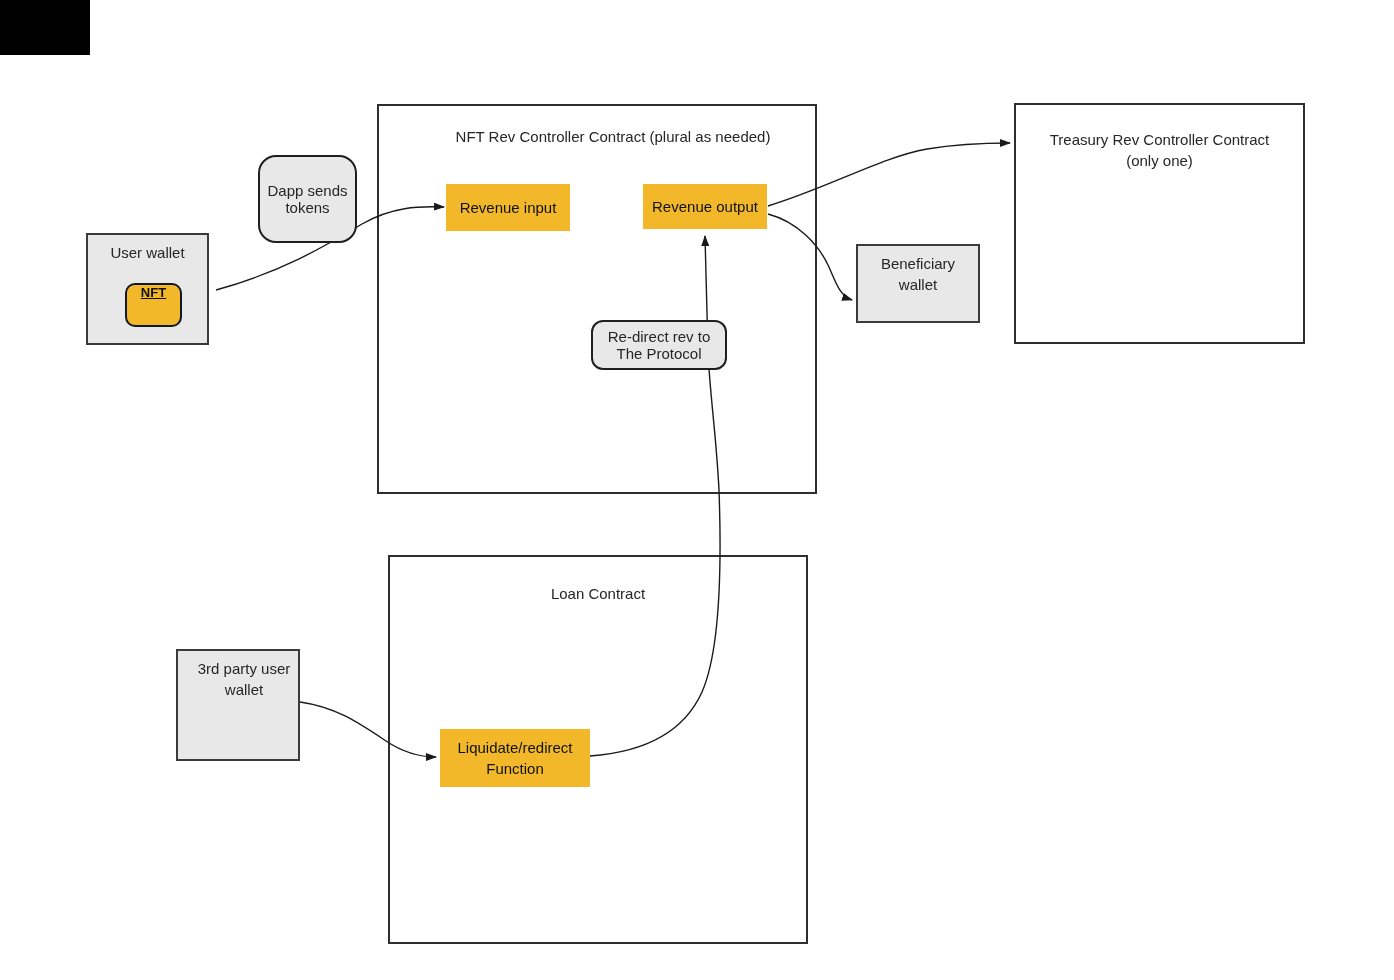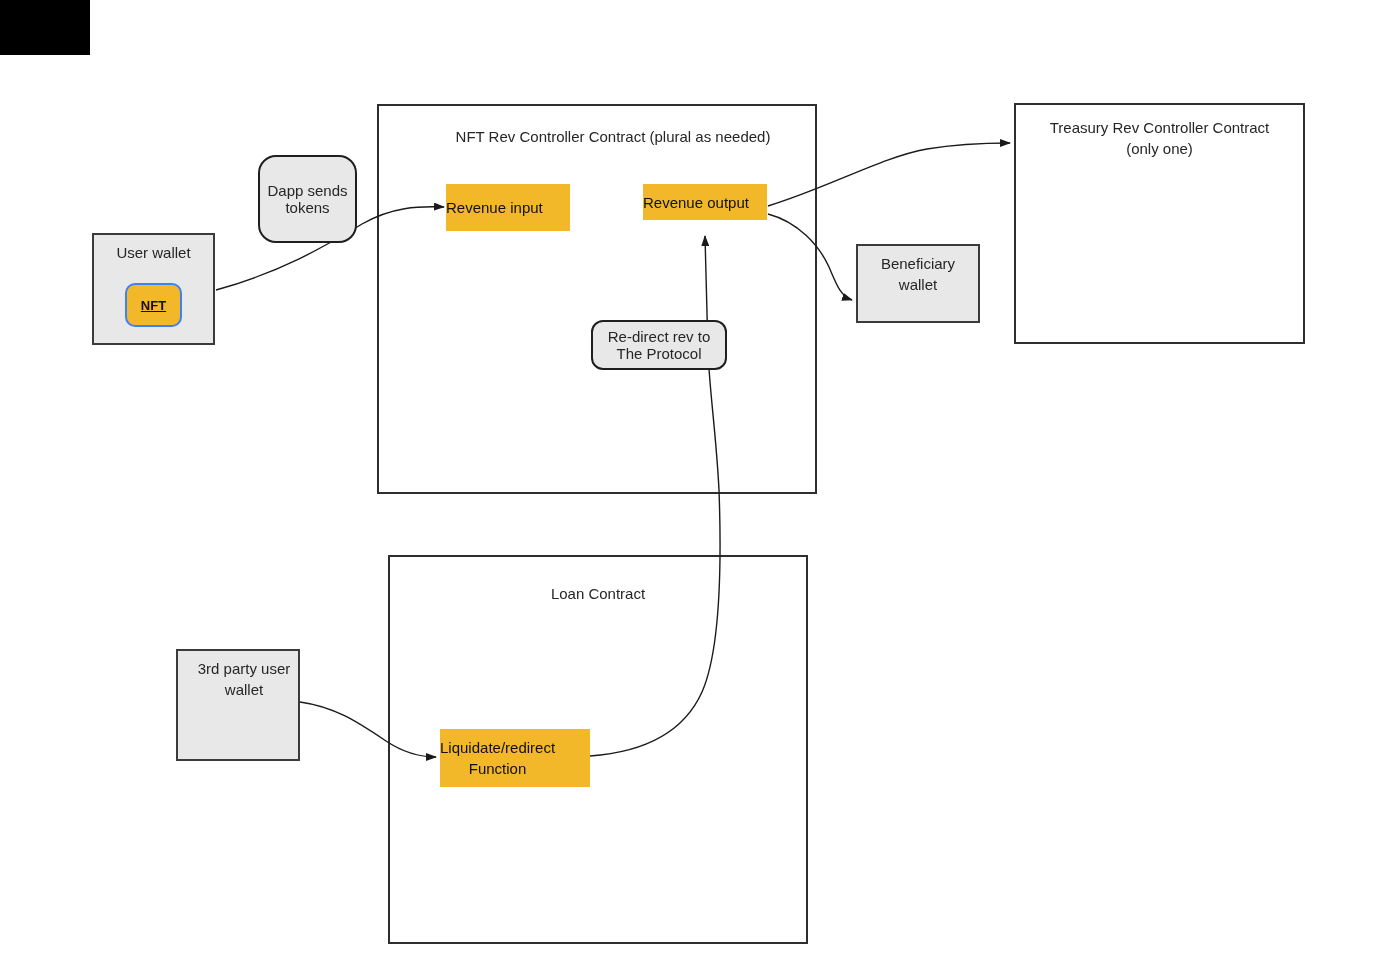--- a/index.html
+++ b/index.html
@@ -75,51 +75,51 @@
     display: flex; align-items: center; justify-content: center;
     text-align: center;
     color: var(--text, #262626);
     font-size: 15px;
     line-height: 17px;
     white-space: pre-line;
   }
 
   .yellow-box {
     background: var(--node_yellow, #f2b829);
-    display: flex; align-items: center; 
+    display: flex; align-items: center; justify-content: center;
     text-align: center;
     color: #111111;
     font-size: 15px;
     line-height: 21px;
     white-space: pre-line;
   }
 
   .nft-badge {
     background: var(--node_yellow, #f2b829);
-    border: 2px solid #3b82f6;
+    border: 2px solid #0f172a;
     border-radius: 10px;
-    display: flex; align-items: center; justify-content: center;
+    display: flex; align-items: flex-start; justify-content: center;
     font-size: 13px;
     font-weight: bold;
     color: #111111;
     text-decoration: underline;
   }
 
   
-  #user-wallet        { left: 92px;  top: 233px; width: 123px; height: 112px; }
+  #user-wallet        { left: 86px;  top: 233px; width: 123px; height: 112px; }
   #nft-badge          { left: 125px; top: 283px; width: 57px;  height: 44px; }
   #dapp-bubble        { left: 258px; top: 155px; width: 99px;  height: 88px; border-radius: 18px; }
   #nft-rev-container  { left: 377px; top: 104px; width: 440px; height: 390px; }
   #nft-rev-container .container-title { margin-top: 20px; margin-left: 16px; }
   #revenue-input      { left: 446px; top: 184px; width: 124px; height: 47px; }
-  #revenue-output     { left: 643px; top: 184px; width: 124px; height: 36px; }
+  #revenue-output     { left: 643px; top: 184px; width: 124px; height: 45px; }
   #redirect-bubble    { left: 591px; top: 320px; width: 136px; height: 50px; border-radius: 12px; }
   #beneficiary-wallet { left: 856px; top: 244px; width: 124px; height: 79px; }
   #treasury-container { left: 1014px; top: 103px; width: 291px; height: 241px; }
-  #treasury-container .container-title { margin-top: 12px; }
+  #treasury-container .container-title { margin-top: 24px; }
   #loan-container     { left: 388px; top: 555px; width: 420px; height: 389px; }
   #loan-container .container-title { margin-top: 26px; }
   #liquidate-function { left: 440px; top: 729px; width: 150px; height: 58px; }
   #third-party-wallet { left: 176px; top: 649px; width: 124px; height: 112px; padding-left: 12px; }
 </style>
 </head>
 <body>
 
 <div id="canvas">
 

